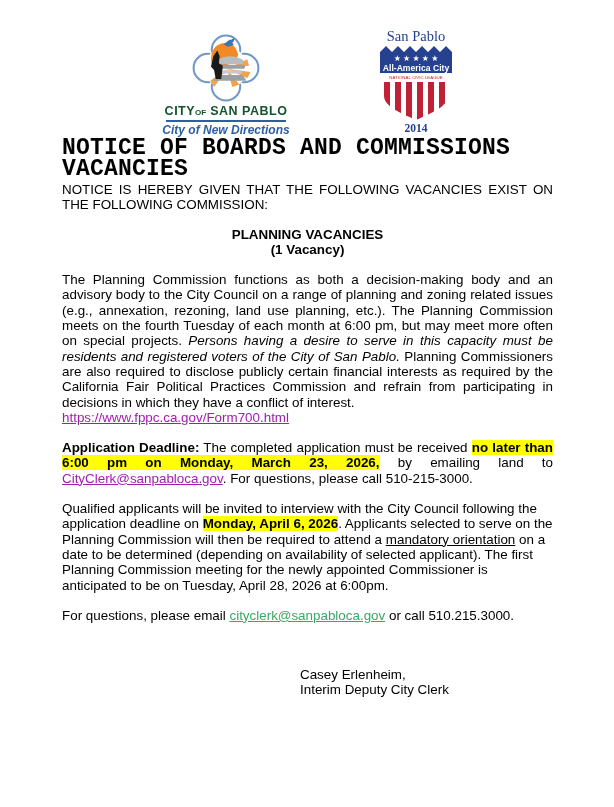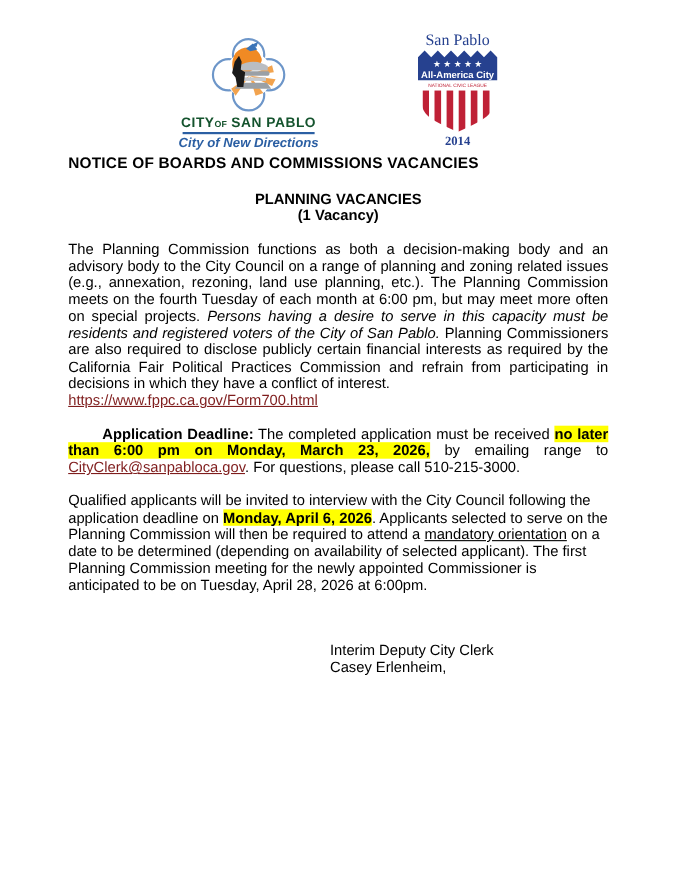--- a/index.html
+++ b/index.html
@@ -16,30 +16,30 @@
   .header{position:relative;height:138px;}
   .logo-city{position:absolute;left:158px;top:34px;width:136px;text-align:center;}
   .logo-city .seal{display:block;margin:0 auto 2px auto;}
   .city-wordmark{color:#14532d;font-weight:bold;font-size:12.5px;letter-spacing:.5px;white-space:nowrap;}
   .city-wordmark .of{font-size:8px;letter-spacing:0;}
   .city-rule{border:0;border-top:2px solid #2B5FA3;margin:2px 8px 1px 8px;}
   .city-tagline{font-family:Liberation Sans, sans-serif;font-style:italic;font-weight:bold;color:#2B5FA3;font-size:12px;}
   .logo-aac{position:absolute;left:375px;top:28px;width:82px;text-align:center;}
   
   .content{padding:0 61px 0 62px;font-size:13.4px;line-height:15.3px;}
-  .doc-title{font-size:14px;font-weight:bold;line-height:21px;letter-spacing:.2px;margin:0;}
+  .doc-title{font-size:23px;font-weight:bold;line-height:21px;letter-spacing:.2px;margin:0;font-family:Liberation Mono, monospace;}
   .doc-subtitle{margin:2px 0 0 0;text-align:justify;}
   .commission-head{margin:14px 0 0 0;text-align:center;font-weight:bold;}
   .para{margin:15px 0 0 0;}
   .just{text-align:justify;}
   .em{font-style:italic;}
-  .b{font-weight:bold;margin-left:31px;}
+  .b{font-weight:bold;}
   .hl{background:#FFFF00;font-weight:bold;}
   a.link{text-decoration:underline;cursor:pointer;}
-  a.blue{color:#7f1d1d;}
+  a.blue{color:#a21caf;}
   a.green{color:#3AA865;}
   .signature{margin:44px 0 0 238px;line-height:15.3px;}
 </style>
 </head>
 <body>
 
 <div class="page">
 
   <div class="header">
 
@@ -94,34 +94,36 @@
           <rect x="63" y="54" width="6" height="40" fill="#BF2136"></rect>
         </g>
         <text x="40" y="104" text-anchor="middle" font-family="Liberation Serif, serif" font-weight="bold" font-size="11.5" fill="#26418F">2014</text>
       </svg>
     </div>
   </div>
 
   <div class="content">
 
     <h1 class="doc-title">NOTICE OF BOARDS AND COMMISSIONS VACANCIES</h1>
+    <p class="doc-subtitle">NOTICE IS HEREBY GIVEN THAT THE FOLLOWING VACANCIES EXIST ON THE FOLLOWING COMMISSION:</p>
 
     <div class="commission-head">
       <div>PLANNING VACANCIES</div>
       <div>(1 Vacancy)</div>
     </div>
 
 
     <p class="para just"><span>The Planning Commission functions as both a decision-making body and an advisory body to the City Council on a range of planning and zoning related issues (e.g., annexation, rezoning, land use planning, etc.). The Planning Commission meets on the fourth Tuesday of each month at 6:00 pm, but may meet more often on special projects. </span><span class="em">Persons having a desire to serve in this capacity must be residents and registered voters of the City of San Pablo.</span><span>  Planning Commissioners are also required to disclose publicly certain financial interests as required by the California Fair Political Practices Commission and refrain from participating in decisions in which they have a conflict of interest.</span><br><a class="link blue">https://www.fppc.ca.gov/Form700.html</a></p>
 
 
-    <p class="para just"><span class="b">Application Deadline:</span><span>  The completed application must be received </span><span class="hl">no later than 6:00 pm on Monday, March 23, 2026,</span><span> by emailing range to </span><a class="link blue">CityClerk@sanpabloca.gov</a><span>. For questions, please call 510-215-3000.</span></p>
+    <p class="para just"><span class="b">Application Deadline:</span><span>  The completed application must be received </span><span class="hl">no later than 6:00 pm on Monday, March 23, 2026,</span><span> by emailing land to </span><a class="link blue">CityClerk@sanpabloca.gov</a><span>. For questions, please call 510-215-3000.</span></p>
 
     <p class="para"><span>Qualified applicants will be invited to interview with the City Council following the application deadline on </span><span class="hl">Monday, April 6, 2026</span><span>.  Applicants selected to serve on the Planning Commission will then be required to attend a </span><span style="text-decoration:underline">mandatory orientation</span><span> on a date to be determined (depending on availability of selected applicant).  The first Planning Commission meeting for the newly appointed Commissioner is anticipated to be on Tuesday, April 28, 2026 at 6:00pm.</span></p>
 
+    <p class="para"><span>For questions, please email  </span><a class="link green">cityclerk@sanpabloca.gov</a><span>  or call 510.215.3000.</span></p>
 
     <div class="signature">
+      <div>Casey Erlenheim,</div>
       <div>Interim Deputy City Clerk</div>
-      <div>Casey Erlenheim,</div>
     </div>
 
   </div>
 </div>
 
 </body></html>

